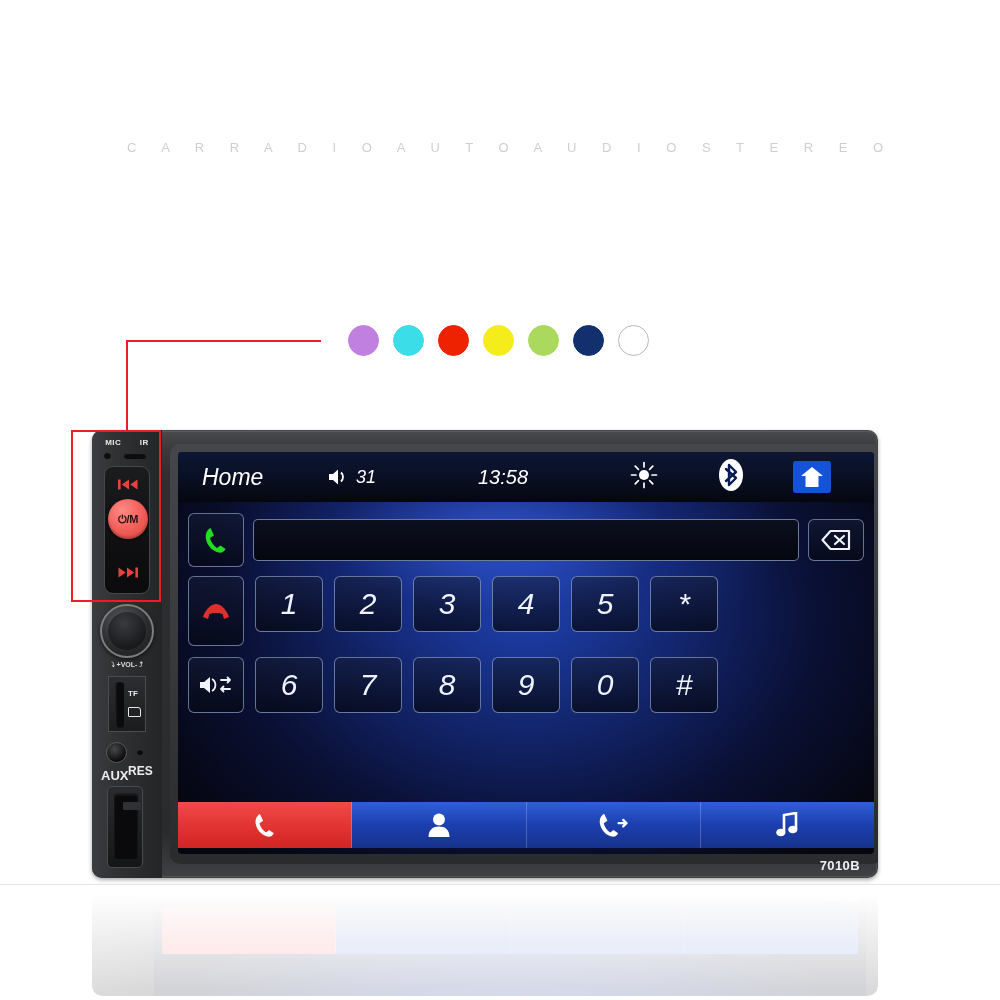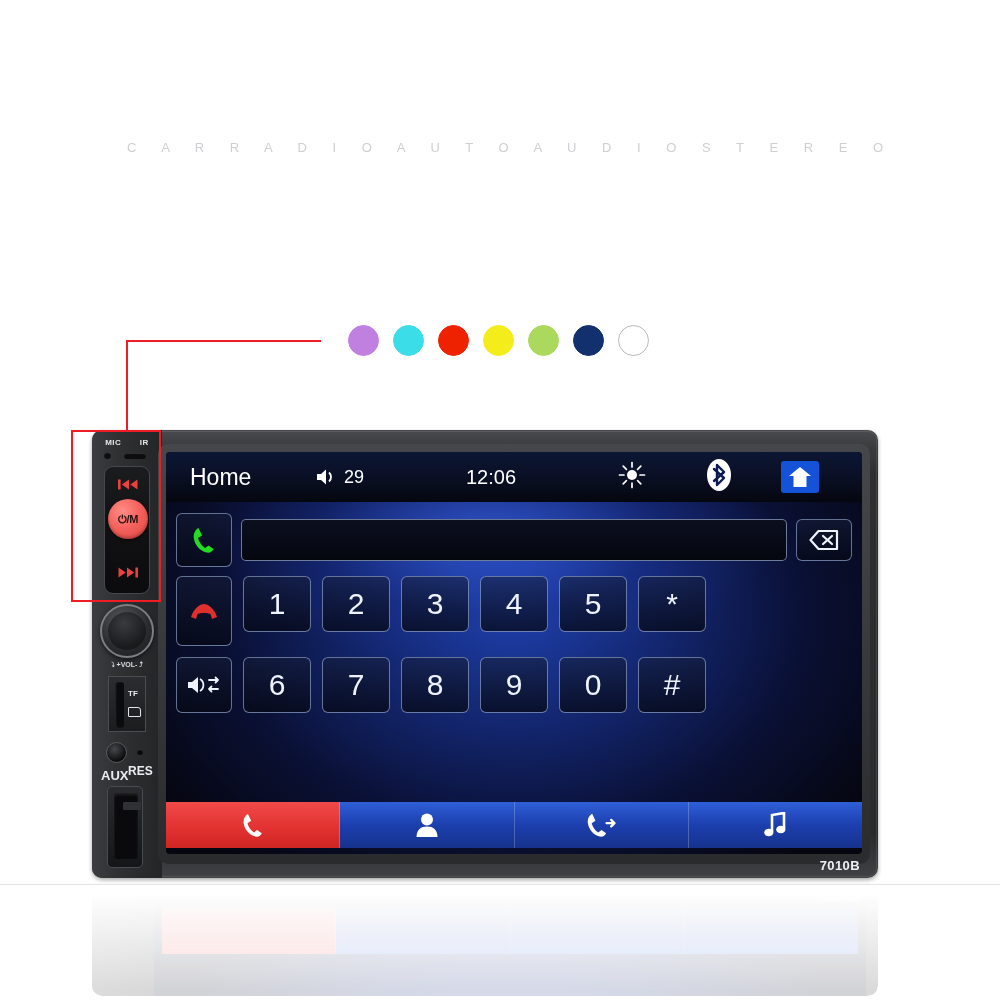--- a/index.html
+++ b/index.html
@@ -160,24 +160,25 @@
   .usb-mouth {
     position: absolute; left: 6px; top: 6px;
     width: 24px; height: 66px; border-radius: 3px;
     background: #0a0a0c; box-shadow: inset 0 2px 3px rgba(255,255,255,.1);
   }
   .usb-tab { position: absolute; left: 9px; top: 9px; width: 18px; height: 8px;
              background: #303134; border-radius: 1px; }
 
   
   .screen-bezel {
-    position: absolute; left: 66px; top: 14px;
+    position: absolute; left: 78px; top: 14px;
     width: 712px; height: 420px; border-radius: 10px;
     background: linear-gradient(180deg,#46474a,#2a2b2d);
     padding: 8px 8px 10px 8px;
+    font-style: italic;
   }
   .screen {
     position: relative; width: 100%; height: 100%;
     border-radius: 4px; overflow: hidden;
     background:
       radial-gradient(ellipse 62% 80% at 50% 40%, #1d3fa8 0%, #12246a 38%, #0a1034 68%, #05060f 100%),
       #05060f;
   }
   .screen-glow {
     position: absolute; left: 0; top: 38px; width: 100%; height: 62%;
@@ -363,24 +364,24 @@
         <div class="screen-glow"></div>
 
         <div class="statusbar">
           <div class="sb-home">Home</div>
 
           <div class="sb-vol">
             <svg width="20" height="18" viewBox="0 0 20 18">
               <polygon points="1,6 5,6 10,1.5 10,16.5 5,12 1,12" fill="#fff"></polygon>
               <path d="M13,4.5 A6,6 0 0 1 13,13.5" stroke="#fff" stroke-width="1.8" fill="none"></path>
             </svg>
-            <span>29</span>
-          </div>
-
-          <div class="sb-time">12:06</div>
+            <span>31</span>
+          </div>
+
+          <div class="sb-time">13:58</div>
 
           <div class="sb-bright">
             <svg width="28" height="28" viewBox="0 0 28 28">
               <circle cx="14" cy="14" r="5" fill="#fff"></circle>
               <g stroke="#fff" stroke-width="1.7" stroke-linecap="round">
                 <line x1="14" y1="1.5" x2="14" y2="6"></line>
                   <line x1="14" y1="22" x2="14" y2="26.5"></line>
                 <line x1="1.5" y1="14" x2="6" y2="14"></line>
                   <line x1="22" y1="14" x2="26.5" y2="14"></line>
                 <line x1="5.2" y1="5.2" x2="8.4" y2="8.4"></line>

